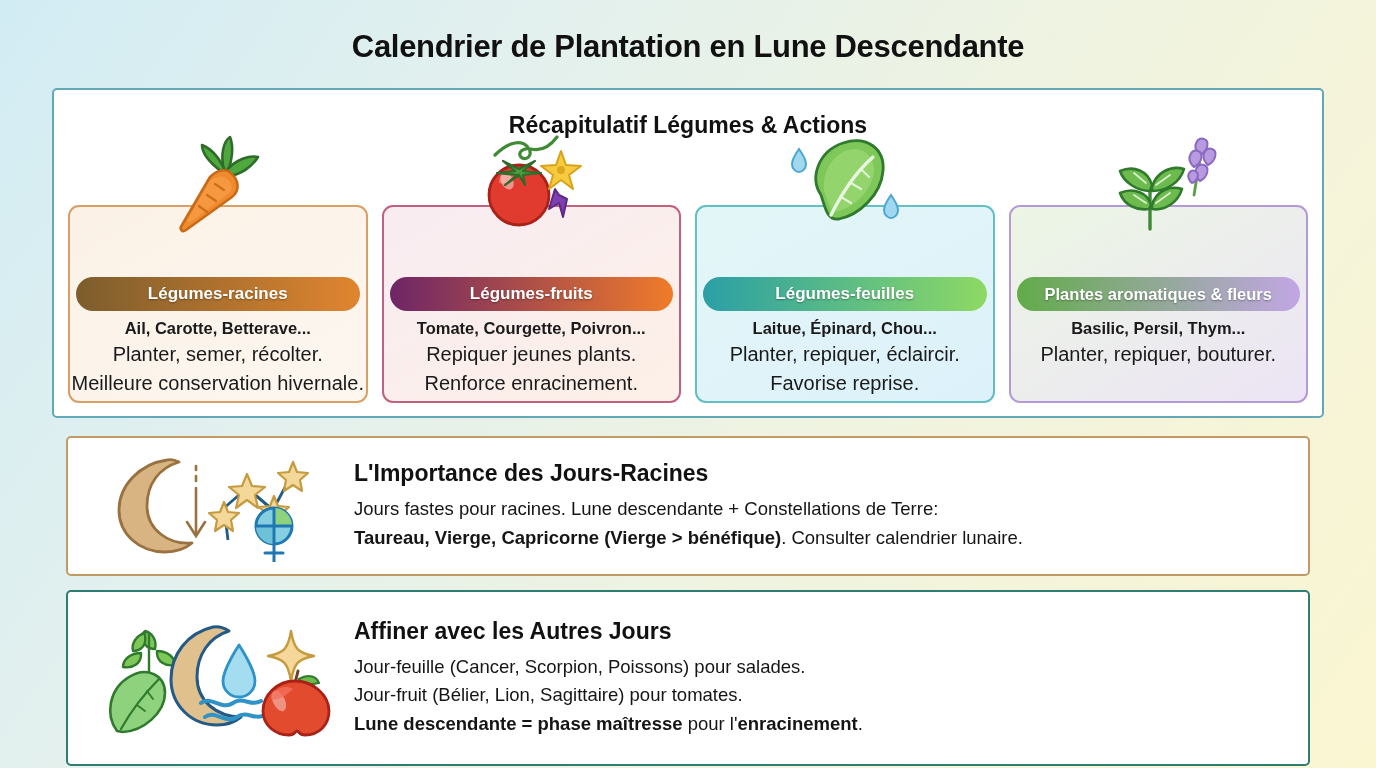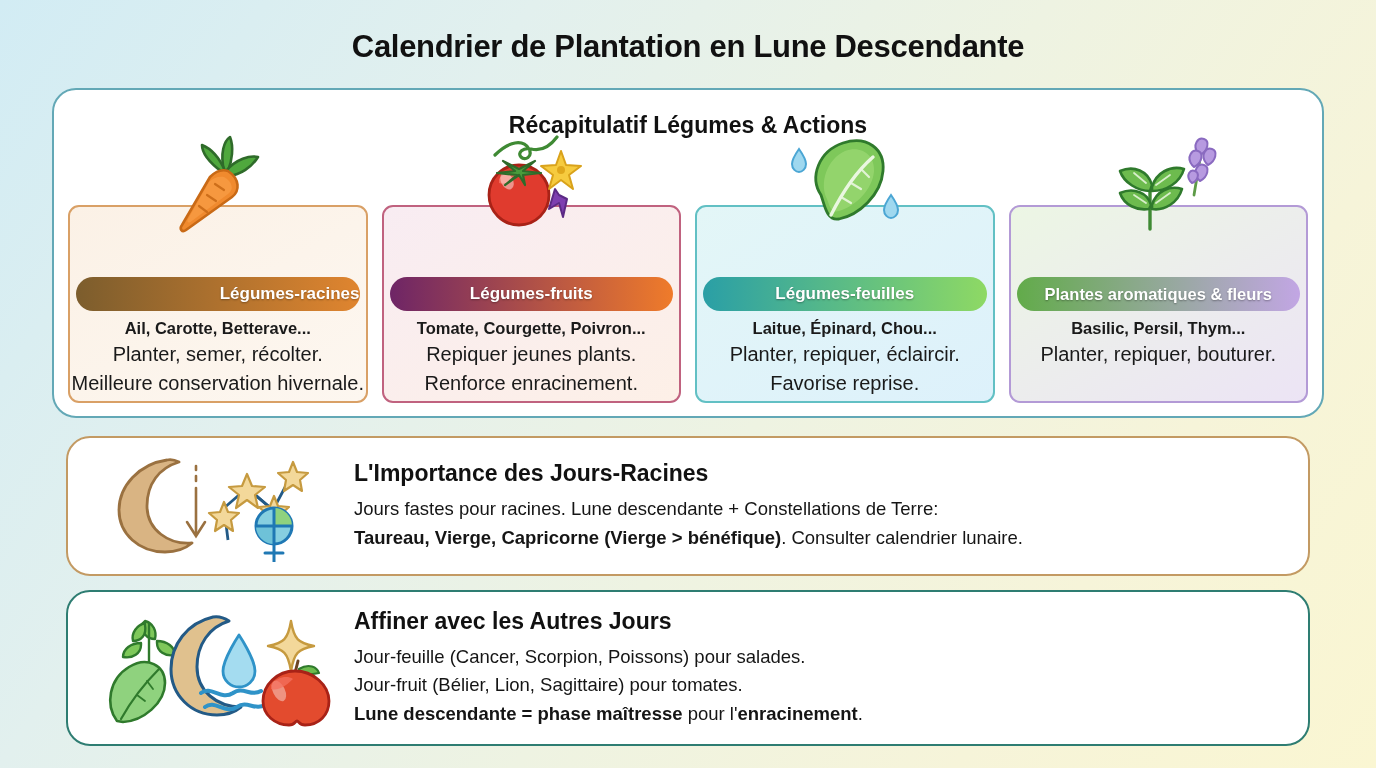--- a/index.html
+++ b/index.html
@@ -19,21 +19,21 @@
     color: #111111;
     letter-spacing: -0.3px;
     padding-top: 28px;
     line-height: 1.2;
   }
 
   
   .panel {
     position: absolute;
     background: #ffffff;
-    border-radius: 24px;
+    border-radius: 5px;
   }
   #panel-cards {
     left: 52px; top: 88px; width: 1272px; height: 330px;
     border: 2px solid #63a8b6;
   }
   .panel-heading {
     text-align: center;
     font-size: 23px;
     font-weight: bold;
     color: #111;
@@ -82,32 +82,32 @@
     left: 0; right: 0; top: 110px;
     text-align: center;
     color: #1a1a1a;
     line-height: 1.42;
   }
   .card-body .l1 { font-size: 16.5px; font-weight: bold; }
   .card-body .l2, .card-body .l3 { font-size: 20px; }
 
   
   .c-root   { background: linear-gradient(150deg,#fbf1e6,#fdf7f0); border: 2px solid #d9a066; }
-  .c-root  .card-header { background: linear-gradient(90deg,#7c5d2d,#e0852f); justify-content: flex-end; }
+  .c-root  .card-header { background: linear-gradient(90deg,#7c5d2d,#e0852f); }
   .c-leaf   { background: linear-gradient(150deg,#e3f6f7,#ddf1fb); border: 2px solid #62c0c4; }
   .c-leaf  .card-header { background: linear-gradient(90deg,#2a9fa6,#8ed964); }
   .c-fruit  { background: linear-gradient(150deg,#f8ecf2,#fdf0e7); border: 2px solid #c0627f; }
   .c-fruit .card-header { background: linear-gradient(90deg,#6e2566,#ef7b2a); }
   .c-herb   { background: linear-gradient(150deg,#ecf6e4,#ece4f5); border: 2px solid #b39ad6; }
   .c-herb  .card-header { background: linear-gradient(90deg,#62ab4a,#c2a6e4); justify-content: center; }
   .c-herb  .card-header span { font-size: 16.5px; }
 
   
   #panel-roots { left: 66px; top: 436px; width: 1244px; height: 140px; border: 2px solid #c39a63; }
-  #panel-days  { left: 66px; top: 590px; width: 1244px; height: 156px; border: 2px solid #2e7d72; }
+  #panel-days  { left: 66px; top: 590px; width: 1244px; height: 176px; border: 2px solid #2e7d72; }
 
   .info-row { display: flex; align-items: center; height: 100%; padding: 12px 18px; }
   .info-icon { width: 268px; flex: none; display: flex; align-items: center; justify-content: center; }
   .info-icon svg { display: block; }
   .info-text { flex: 1 1 auto; }
   .info-title { font-size: 23px; font-weight: bold; color: #111; margin-bottom: 8px; }
   .info-line { font-size: 18.5px; color: #151515; line-height: 1.52; }
   .info-line b { font-weight: bold; }
 </style>
 </head>

